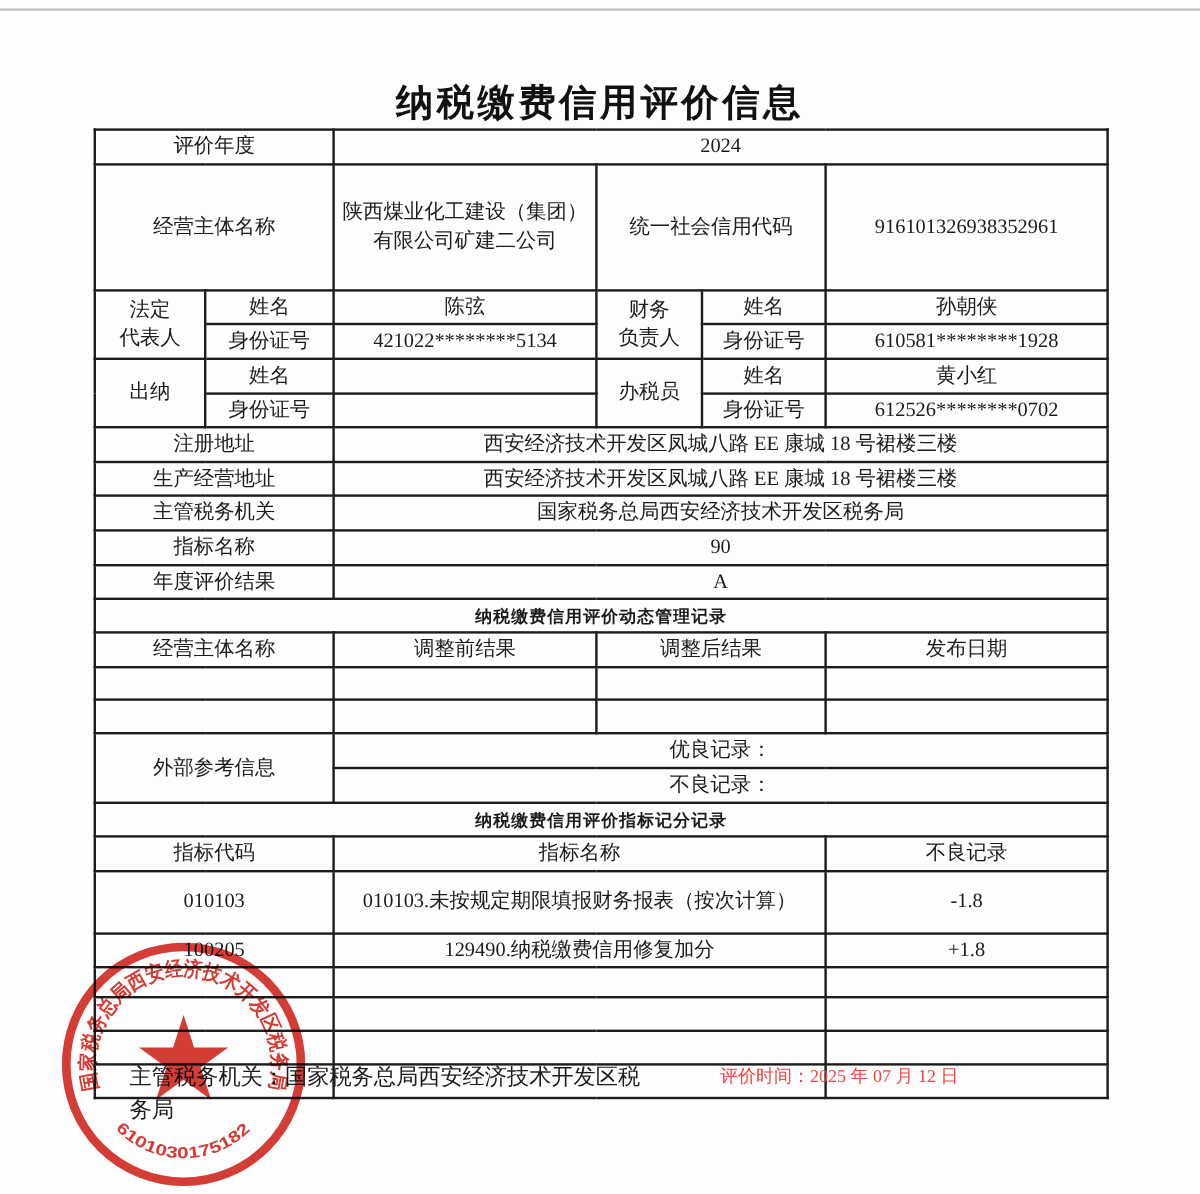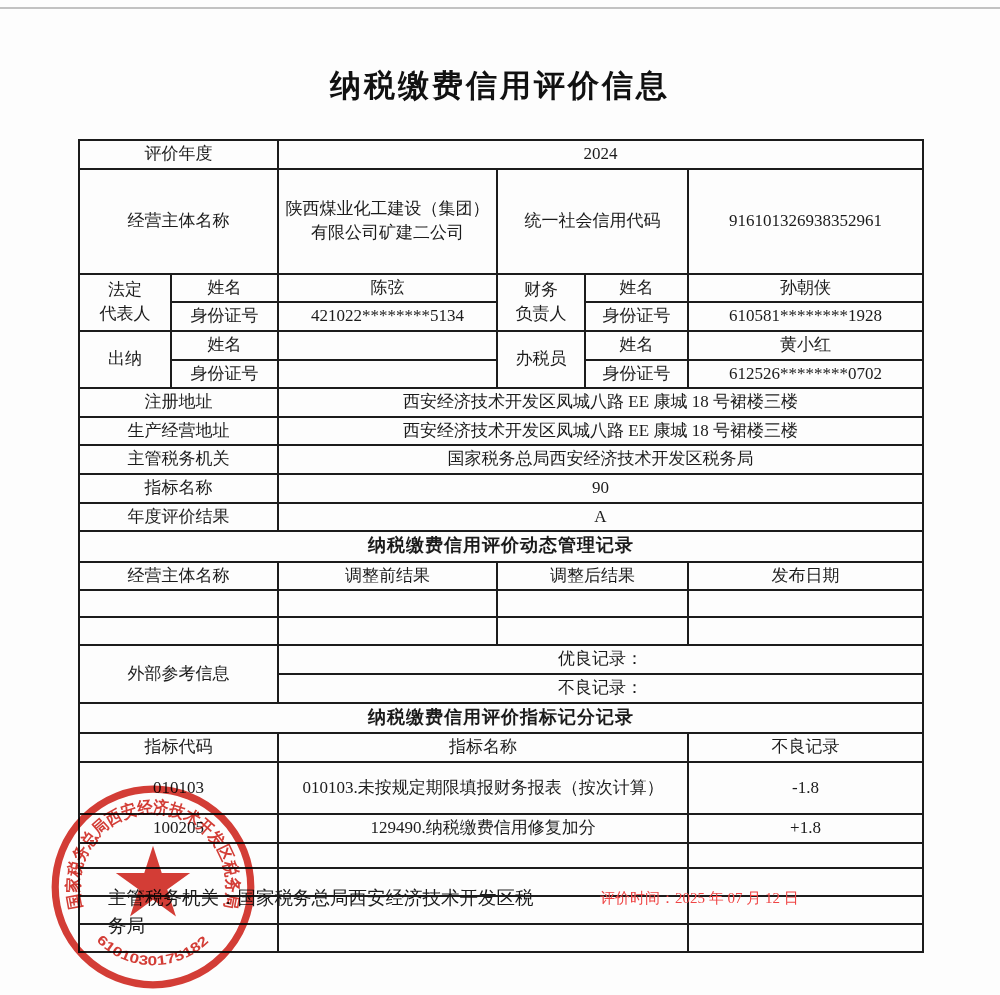--- a/index.html
+++ b/index.html
@@ -16,32 +16,32 @@
   }
   .doc-title{
     position:absolute;left:0;top:52px;width:1000px;
     text-align:center;
     font-family:Liberation Sans, sans-serif;
     font-weight:bold;font-size:31px;letter-spacing:3px;color:#111;margin-top:13px;
   }
   table.form{
     position:absolute;left:78px;top:107px;width:844px;
     border-collapse:collapse;table-layout:fixed;
-    font-size:17px;color:#1b1b1b;margin-top:32px;
+    font-size:17px;color:#1b1b1b;
   }
   table.form td{
     border:2px solid #1c1c1c;
     text-align:center;vertical-align:middle;
     padding:1px 3px;line-height:1.45;
     overflow:hidden;
   }
   td.left{text-align:left;padding-left:9px;}
   td.section-hdr{
-    font-family:Liberation Mono, monospace;
-    font-weight:bold;font-size:18px;letter-spacing:1px;
+    font-family:Liberation Sans, sans-serif;
+    font-weight:bold;font-size:14px;letter-spacing:1px;
   }
   .r25{height:25px}.r26{height:26px}.r27{height:27px}.r28{height:28px}
   .r29{height:29px}.r52{height:52px}.r83{height:105px}
   .footer-left{
     position:absolute;left:86px;top:884px;width:438px;
     font-size:18.5px;line-height:28px;color:#1b1b1b;margin-left:22px;
   }
   .footer-right{
     position:absolute;left:600px;top:884px;
     font-size:15px;line-height:28px;color:#ef4444;white-space:nowrap;

